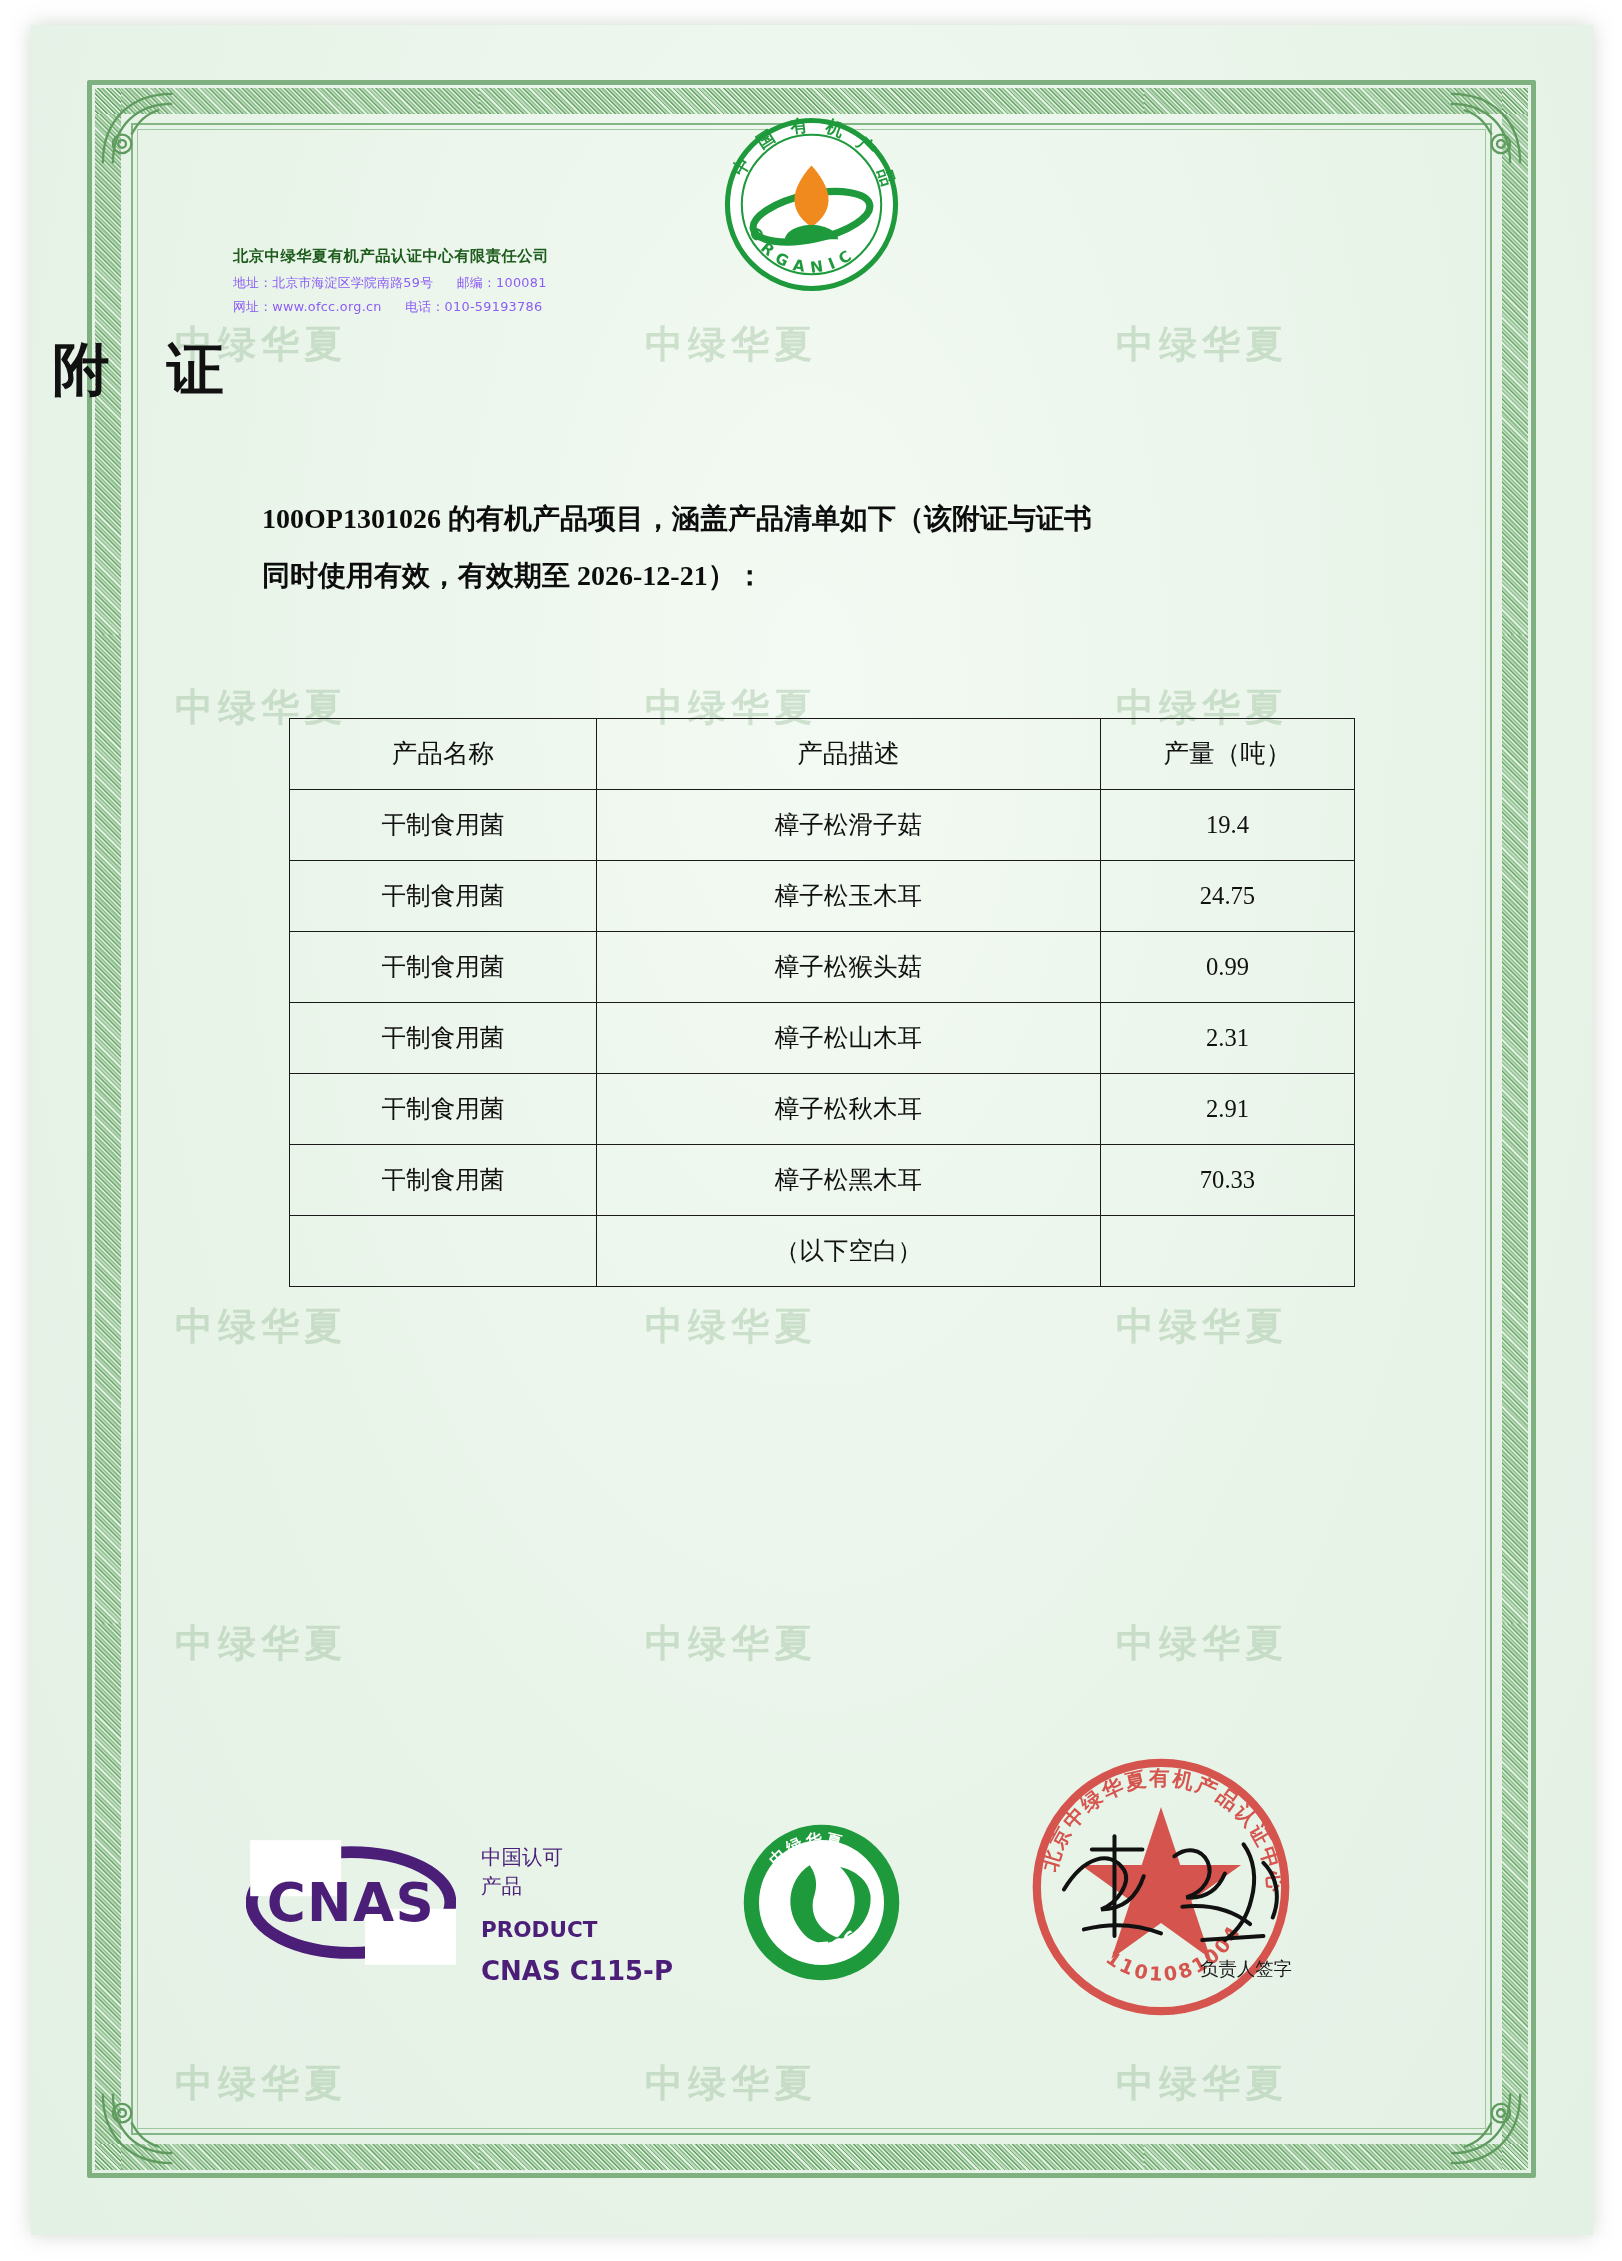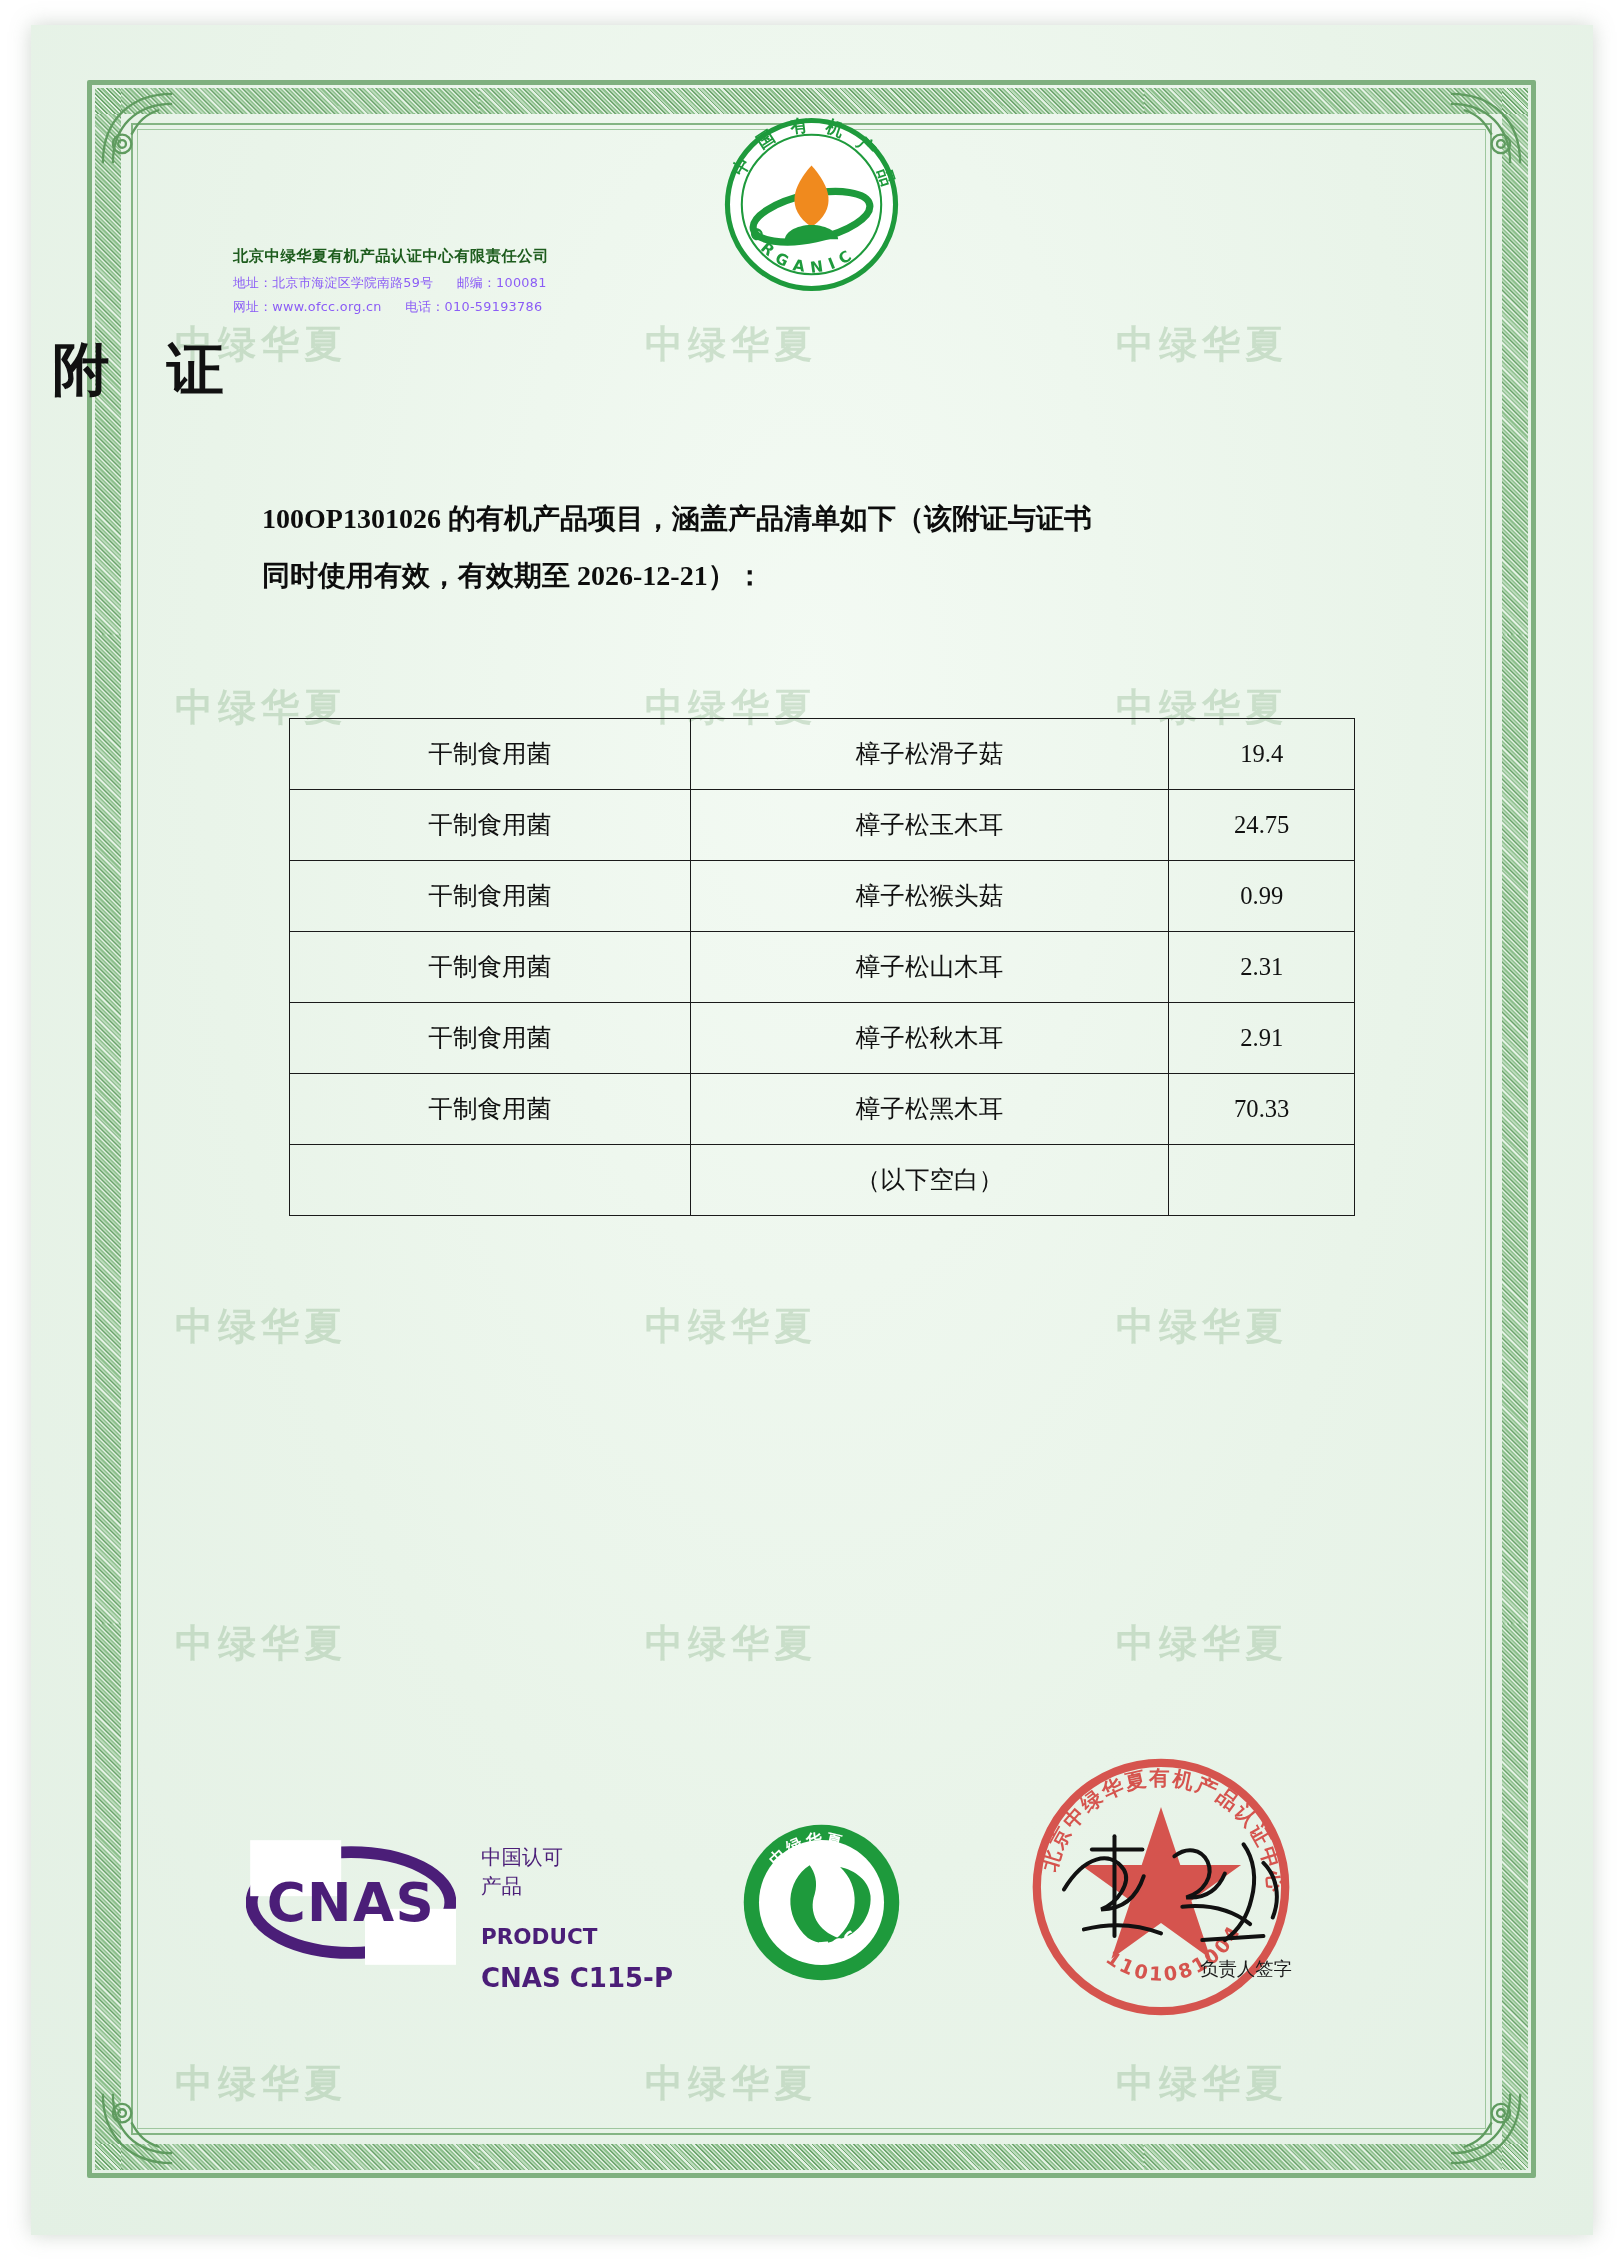--- a/index.html
+++ b/index.html
@@ -199,21 +199,21 @@
   .cnas-text {
     position: absolute;
     left: 450px;
     top: 1818px;
     color: #4b1e78;
     font-family: "DejaVu Sans", "Liberation Sans", sans-serif;
     line-height: 1.45;
   }
   .cnas-text .t1 { font-size: 20.5px; }
   .cnas-text .t2 { font-size: 20.5px; }
-  .cnas-text .t3 { font-size: 21.5px; font-weight: bold; margin-top: 19px; }
+  .cnas-text .t3 { font-size: 21.5px; font-weight: bold; margin-top: 12px; }
   .cnas-text .t4 { font-size: 26px; font-weight: bold; margin-top: 8px; }
 
   .cofcc {
     position: absolute;
     left: 706px;
     top: 1793px;
     width: 169px;
     height: 169px;
   }
   .cofcc svg { width: 100%; height: 100%; }
@@ -346,20 +346,25 @@
 
     <div class="title">附 证</div>
 
     <div class="para">
       <div>100OP1301026 的有机产品项目，涵盖产品清单如下（该附证与证书</div>
       <div>同时使用有效，有效期至 2026-12-21）：</div>
     </div>
 
     <table class="tbl">
       <tbody>
+          <tr>
+        <th class="col-a">产品名称</th>
+        <th class="col-b">产品描述</th>
+        <th class="col-c">产量（吨）</th>
+      </tr>
       <tr>
         <td>干制食用菌</td>
         <td>樟子松滑子菇</td>
         <td>19.4</td>
       </tr>
       <tr>
         <td>干制食用菌</td>
         <td>樟子松玉木耳</td>
         <td>24.75</td>
       </tr>

